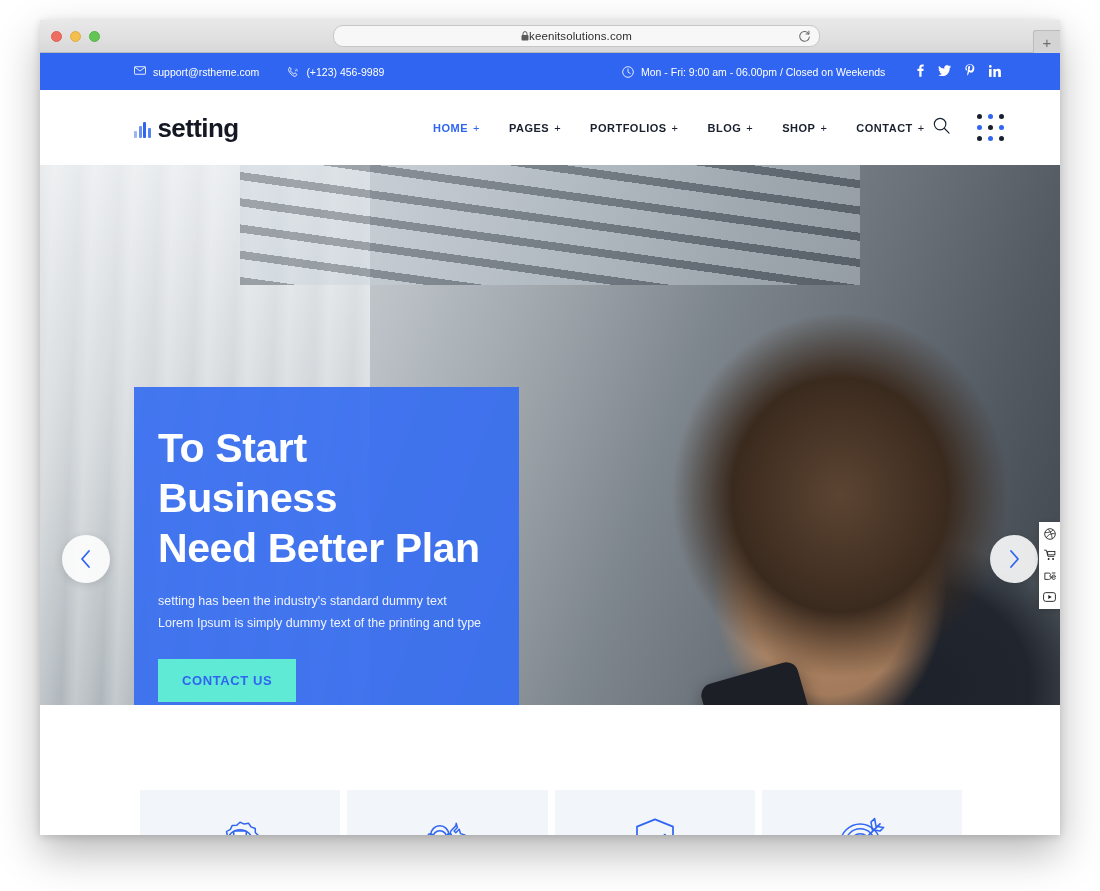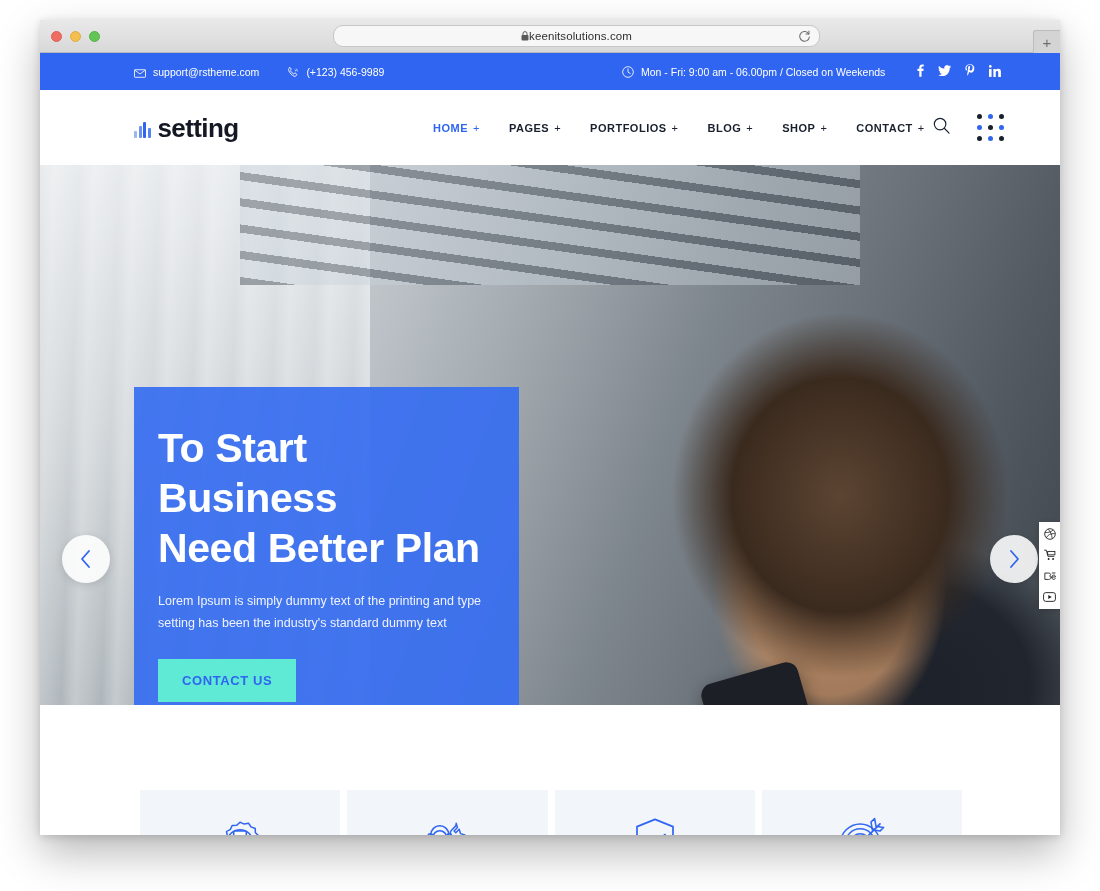--- a/index.html
+++ b/index.html
@@ -108,21 +108,21 @@
     color: #ffffff;
     font-size: 10.5px;
   }
   .topbar-left {
     position: absolute;
     left: 94px;
     display: flex;
     align-items: center;
     gap: 28px;
   }
-  .tb-item { display: flex; align-items: flex-end; gap: 7px; white-space: nowrap; }
+  .tb-item { display: flex; align-items: flex-start; gap: 7px; white-space: nowrap; }
   .topbar-right {
     position: absolute;
     left: 582px;
     display: flex;
     align-items: center;
     gap: 32px;
   }
   .socials { display: flex; align-items: center; gap: 14px; }
   .soc {
     font-size: 11px;
@@ -477,22 +477,22 @@
     <div class="hero">
       <div class="hero-photo"></div>
       <div class="hero-phone"></div>
 
       <div class="hero-card">
         <div class="hero-title">
           <div>To Start Business</div>
           <div>Need Better Plan</div>
         </div>
         <div class="hero-desc">
+          <div>setting has been the industry's standard dummy text</div>
           <div>Lorem Ipsum is simply dummy text of the printing and type</div>
-          <div>setting has been the industry's standard dummy text</div>
         </div>
         <div class="hero-btn">CONTACT US</div>
       </div>
 
       <div class="arrow-btn prev">
         <svg width="12" height="18" viewBox="0 0 12 18">
           <path d="M9 1 2 9l7 8" fill="none" stroke="#2f65f0" stroke-width="1.8" stroke-linecap="round" stroke-linejoin="round"></path>
         </svg>
       </div>
       <div class="arrow-btn next">

